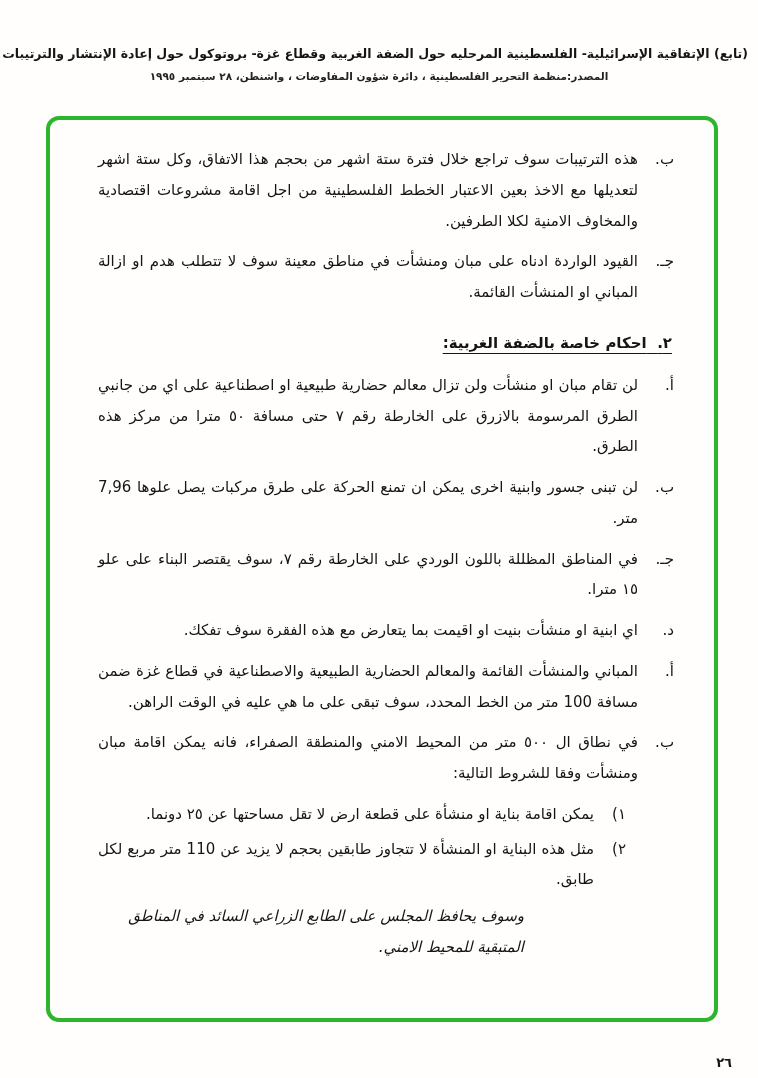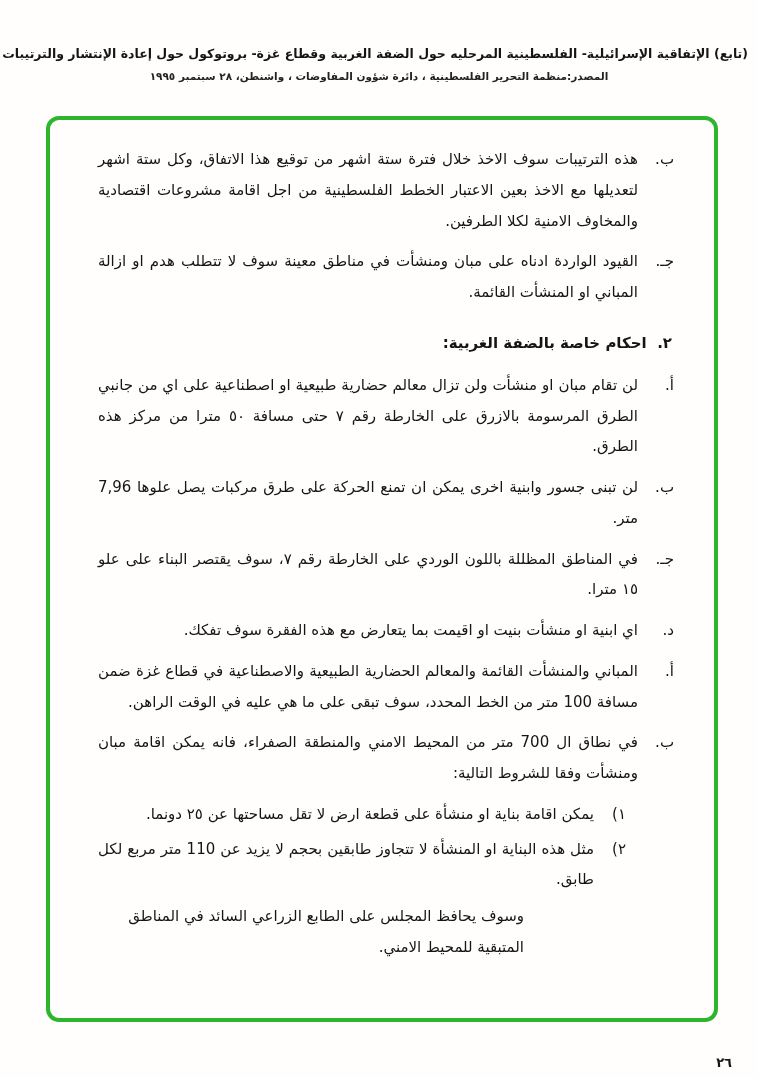--- a/index.html
+++ b/index.html
@@ -67,27 +67,29 @@
   }
   .item.sub .marker {
     flex: 0 0 32px;
   }
   .heading {
     margin: 26px 2px 18px 0;
     font-size: 15px;
     font-weight: bold;
   }
   .heading .h-wrap {
+    text-decoration: underline;
     text-underline-offset: 5px;
     margin-top: 40px;
   }
   .closing {
     margin: 6px 150px 0 0;
     font-size: 15px;
     line-height: 2.05;
+    font-style: italic;
   }
   .page-number {
     position: absolute;
     bottom: 8px;
     right: 26px;
     font-size: 13px;
     font-weight: bold;
     margin-left: 12px;
   }
 </style>
@@ -98,21 +100,21 @@
 
   <header class="header">
     <h1 class="title">(تابع) الإتفاقية الإسرائيلية- الفلسطينية المرحليه حول الضفة الغربية وقطاع غزة- بروتوكول حول إعادة الإنتشار والترتيبات الامنية</h1>
     <p class="source">المصدر:منظمة التحرير الفلسطينية ، دائرة شؤون المفاوضات ، واشنطن، ٢٨ سبتمبر ١٩٩٥</p>
   </header>
 
   <section class="content-box">
 
     <div class="item">
       <span class="marker">ب.</span>
-      <span class="text">هذه الترتيبات سوف الاخذ خلال فترة ستة اشهر من توقيع هذا الاتفاق، وكل ستة اشهر لتعديلها مع الاخذ بعين الاعتبار الخطط الفلسطينية من اجل اقامة مشروعات اقتصادية والمخاوف الامنية لكلا الطرفين.</span>
+      <span class="text">هذه الترتيبات سوف تراجع خلال فترة ستة اشهر من بحجم هذا الاتفاق، وكل ستة اشهر لتعديلها مع الاخذ بعين الاعتبار الخطط الفلسطينية من اجل اقامة مشروعات اقتصادية والمخاوف الامنية لكلا الطرفين.</span>
     </div>
 
     <div class="item">
       <span class="marker">جـ.</span>
       <span class="text">القيود الواردة ادناه على مبان ومنشأت في مناطق معينة سوف لا تتطلب هدم او ازالة المباني او المنشأت القائمة.</span>
     </div>
 
     <div class="heading">
       <span class="h-wrap"><span>٢.</span>&nbsp;&nbsp;<span>احكام خاصة بالضفة الغربية:</span></span>
     </div>
@@ -138,21 +140,21 @@
     </div>
 
 
     <div class="item">
       <span class="marker">أ.</span>
       <span class="text">المباني والمنشأت القائمة والمعالم الحضارية الطبيعية والاصطناعية في قطاع غزة ضمن مسافة 100 متر من الخط المحدد، سوف تبقى على ما هي عليه في الوقت الراهن.</span>
     </div>
 
     <div class="item">
       <span class="marker">ب.</span>
-      <span class="text">في نطاق ال 700 متر من المحيط الامني والمنطقة الصفراء، فانه يمكن اقامة مبان ومنشأت وفقا للشروط التالية:</span>
+      <span class="text">في نطاق ال ٥٠٠ متر من المحيط الامني والمنطقة الصفراء، فانه يمكن اقامة مبان ومنشأت وفقا للشروط التالية:</span>
     </div>
 
     <div class="item sub">
       <span class="marker">١)</span>
       <span class="text">يمكن اقامة بناية او منشأة على قطعة ارض لا تقل مساحتها عن ٢٥ دونما.</span>
     </div>
 
     <div class="item sub">
       <span class="marker">٢)</span>
       <span class="text">مثل هذه البناية او المنشأة لا تتجاوز طابقين بحجم لا يزيد عن 110 متر مربع لكل طابق.</span>

